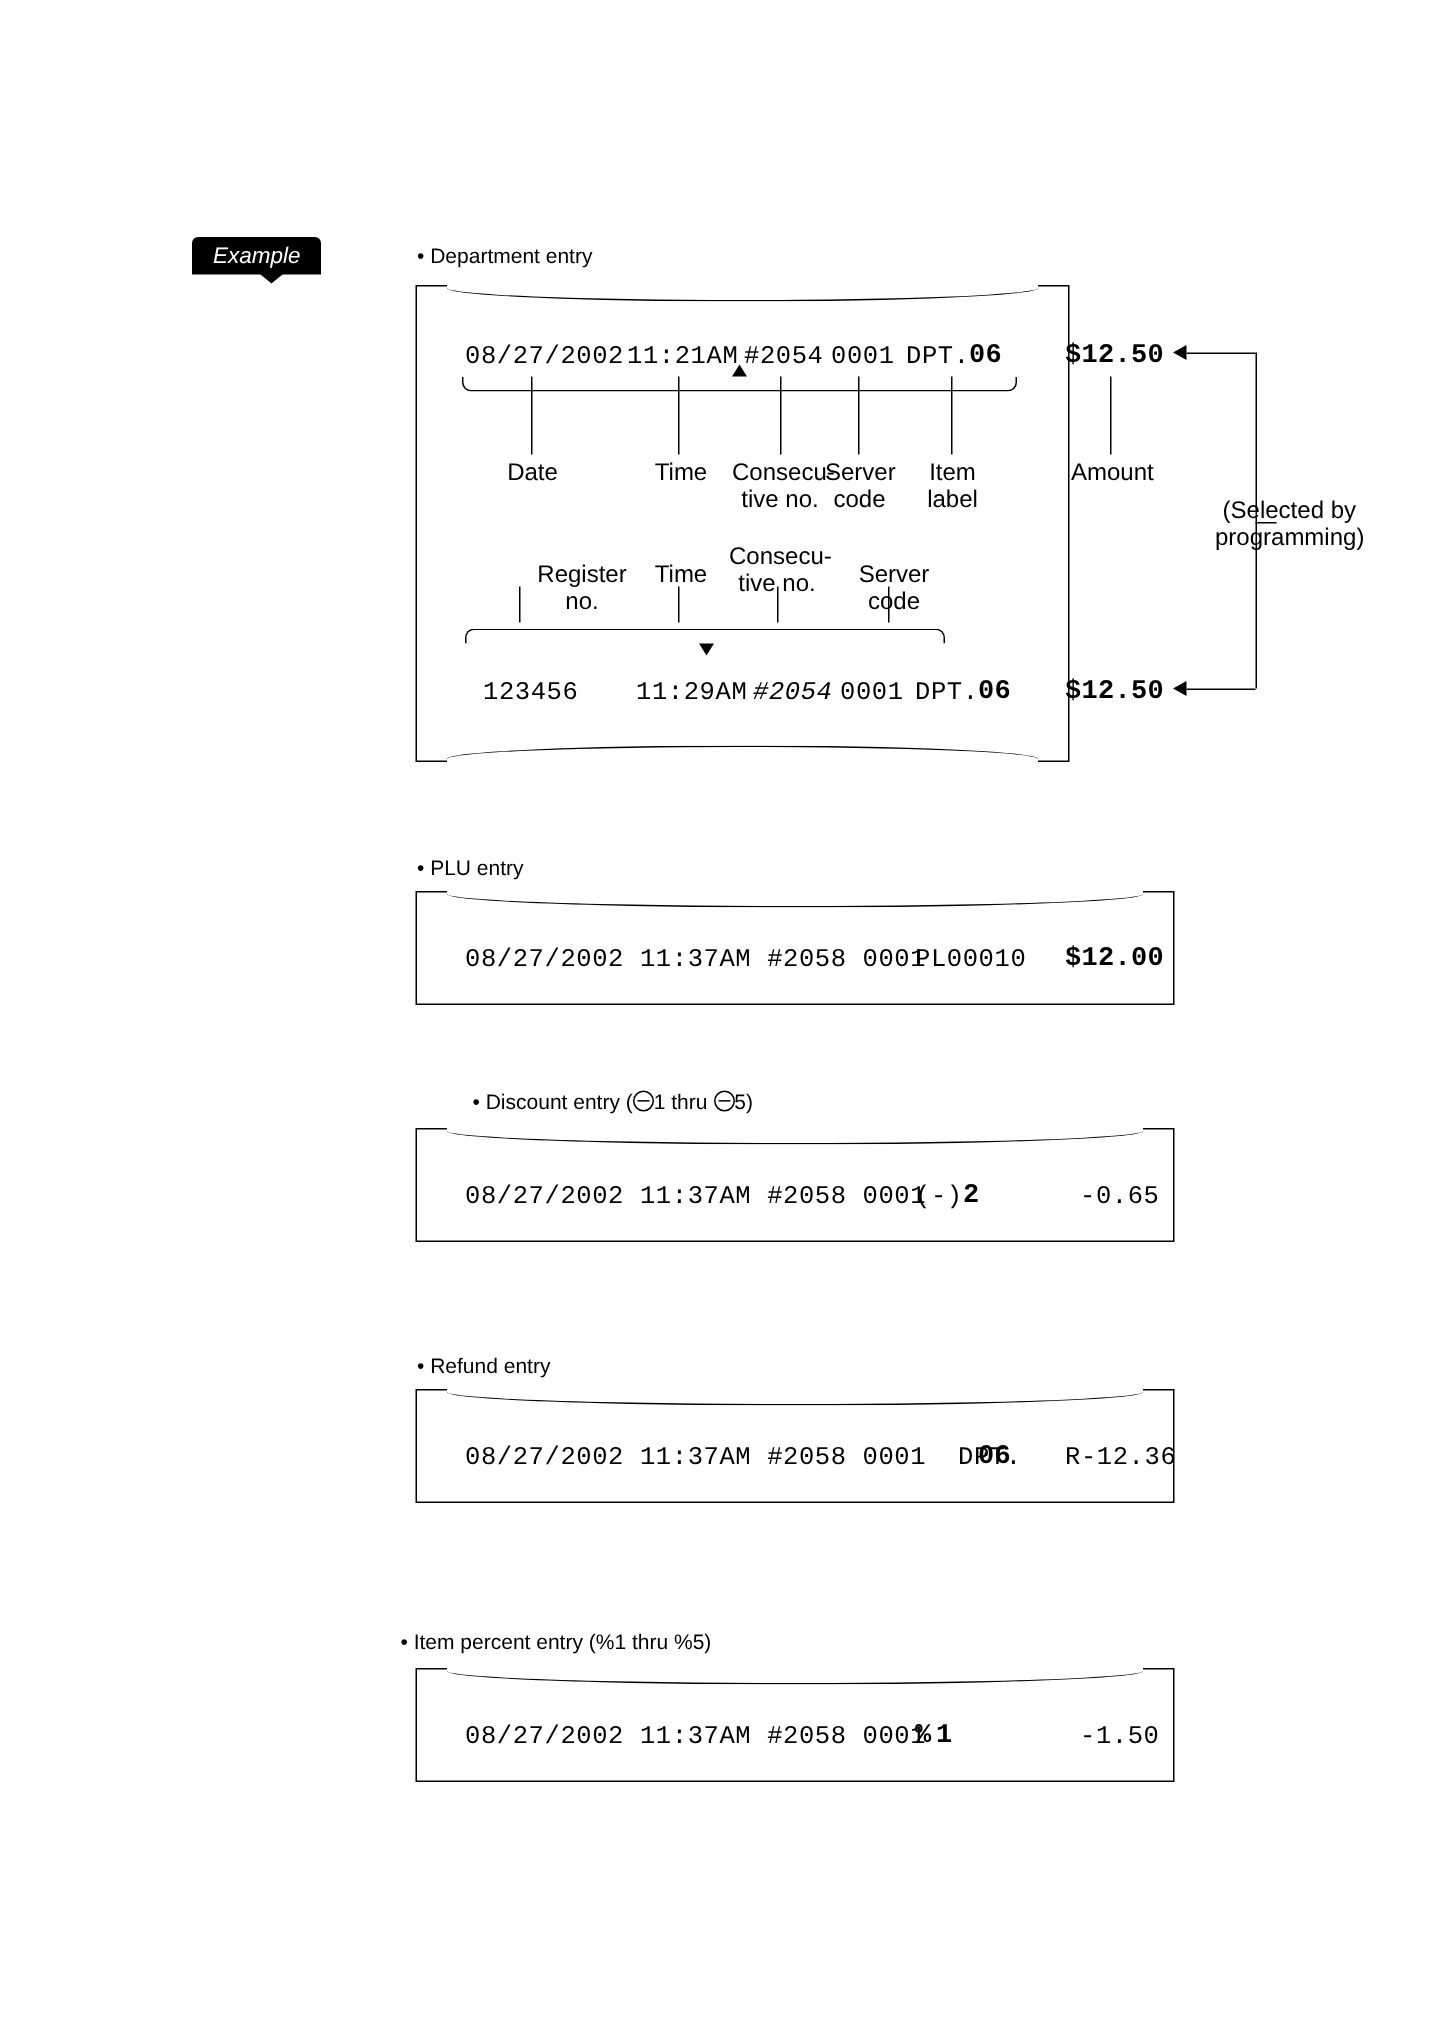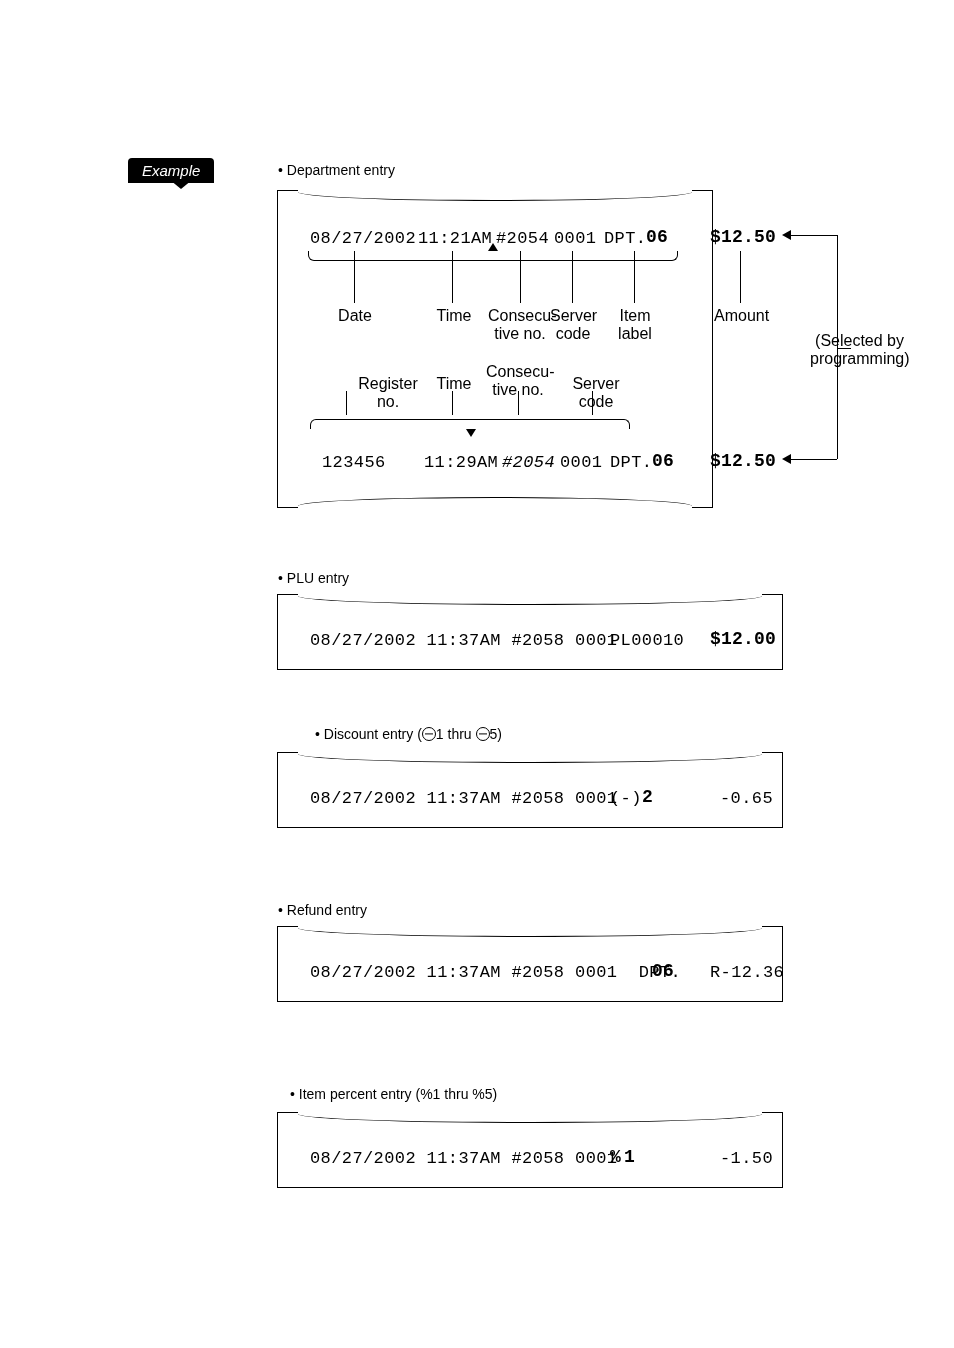--- a/index.html
+++ b/index.html
@@ -222,19 +222,19 @@
   <span class="mono" style="position:absolute; left:442px; top:36px;">-0.65</span>
 </div>
 
 <div class="bullet-line" style="left:278px; top:902px;">• Refund entry</div>
 <div class="receipt-box tear-top" style="left:277px; top:926px; width:506px; height:76px;padding-left:32px;">
   <span class="mono" style="position:absolute; left:32px; top:36px;">08/27/2002 11:37AM #2058 0001  DPT.</span>
   <span class="mono mono-b" style="position:absolute; left:374px; top:34px;">06</span>
   <span class="mono" style="position:absolute; left:432px; top:36px;">R-12.36</span>
 </div>
 
-<div class="bullet-line" style="left:290px; top:1086px;">• Item percent entry (%1 thru %5)</div>
+<div class="bullet-line" style="left:267px; top:1086px;">• Item percent entry (%1 thru %5)</div>
 <div class="receipt-box tear-top" style="left:277px; top:1112px; width:506px; height:76px;">
   <span class="mono" style="position:absolute; left:32px; top:36px;">08/27/2002 11:37AM #2058 0001  </span>
   <span class="mono mono-b" style="position:absolute; left:332px; top:34px;">%</span>
   <span class="mono mono-b" style="position:absolute; left:346px; top:34px;">1</span>
   <span class="mono" style="position:absolute; left:442px; top:36px;">-1.50</span>
 </div>
 
 </body></html>

